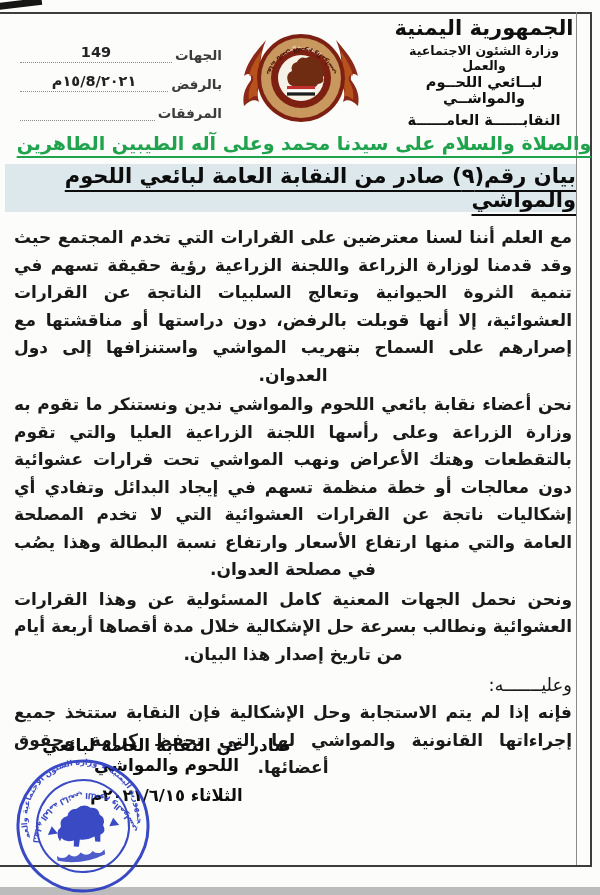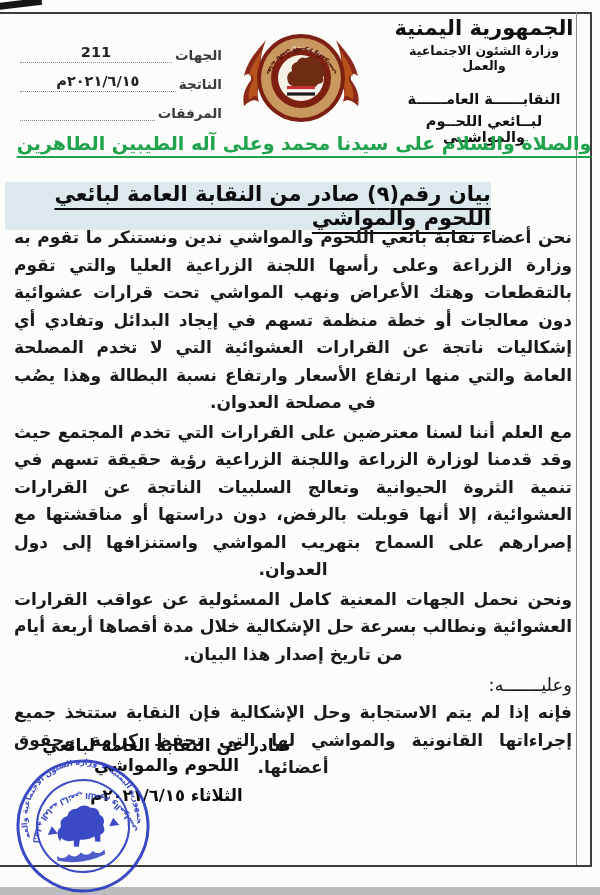--- a/index.html
+++ b/index.html
@@ -9,35 +9,35 @@
     font-family:"DejaVu Sans",sans-serif;color:#191919;
   }
   .corner-mark{position:absolute;top:1px;left:-12px;width:54px;height:7px;background:#161616;transform:rotate(-7deg);z-index:3;}
   .frame{position:absolute;top:12px;left:-8px;width:600px;height:855px;box-sizing:border-box;border:2px solid #3d3d3d;}
   .inner-right-line{position:absolute;top:12px;left:576px;width:1px;height:853px;background:#8a8a8a;}
   .bottom-strip{position:absolute;bottom:0;left:0;width:100%;height:8px;background:#bcbcbc;}
 
   
   .org-block{position:absolute;top:16px;right:22px;width:188px;text-align:center;color:#101010;}
   .org-country{font-size:21px;font-weight:bold;letter-spacing:-1px;margin-bottom:3px;}
-  .org-ministry{font-size:12.5px;font-weight:bold;margin-bottom:18px;}
+  .org-ministry{font-size:12.5px;font-weight:bold;margin-bottom:1px;}
   .org-union{font-size:14.5px;font-weight:bold;margin-bottom:6px;}
   .bismillah{position:absolute;top:15px;left:218px;width:150px;text-align:center;font-size:12.5px;font-weight:bold;color:#1d1d1d;}
   .emblem{position:absolute;top:26px;left:235px;width:132px;height:100px;}
 
   .ref-block{position:absolute;top:42px;right:378px;left:20px;}
   .ref-row{display:flex;align-items:flex-end;margin-bottom:8px;}
   .ref-label{font-size:13.5px;font-weight:bold;color:#3c3c3c;margin-left:3px;white-space:nowrap;}
   .ref-line{flex:1;border-bottom:1.6px dotted #8d8d8d;text-align:center;font-size:14.5px;font-weight:bold;color:#222;min-height:20px;line-height:20px;}
 
   
   .salutation{position:absolute;top:132px;left:8px;right:0;text-align:center;
     font-size:19px;font-weight:bold;color:#1fa34d;
     text-decoration:underline;text-decoration-thickness:2px;text-underline-offset:6px;}
-  .title-band{position:absolute;top:182px;left:5px;width:486px;height:48px;background:#dce8eb;
+  .title-band{position:absolute;top:164px;left:5px;width:571px;height:48px;background:#dce8eb;
     display:flex;align-items:flex-start;justify-content:center;}
   .title-text{font-size:21px;font-weight:bold;color:#0c0c0c;
     text-decoration:underline;text-decoration-thickness:2px;text-underline-offset:7px;}
 
   
   .body-col{position:absolute;top:224px;right:28px;left:14px;}
   .para{margin:0 0 2px 0;font-size:17px;font-weight:bold;color:#1a1a1a;line-height:27.5px;
     text-align:justify;text-align-last:center;}
   .therefore{margin:3px 0 1px 0;font-size:18px;font-weight:normal;text-align:right;line-height:27px;}
   .closing{margin:5px 0 0 0;font-size:14.5px;font-weight:bold;text-align:center;padding-right:80px;color:#222;}
@@ -54,22 +54,22 @@
 
 <div class="sheet">
 
   <div class="corner-mark"></div>
   <div class="frame"></div>
   <div class="inner-right-line"></div>
 
   <div class="org-block">
     <div class="org-country">الجمهورية اليمنية</div>
     <div class="org-ministry">وزارة الشئون الاجتماعية والعمل</div>
+    <div class="org-union">لبــائعي اللحــوم والمواشــي</div>
     <div class="org-union">النقابــــــة العامــــــة</div>
-    <div class="org-union">لبــائعي اللحــوم والمواشــي</div>
   </div>
 
 
   <svg class="emblem" viewBox="0 0 130 100" aria-hidden="true">
     <defs>
       <path id="emb-top" d="M 40,56 A 26 26 0 1 1 90,56"></path>
       <path id="emb-bot" d="M 101,58 A 36 36 0 0 0 29,58"></path>
       <path id="flameL" d="M30,14 C20,26 12,34 8,50 C12,46 16,48 15,54 C9,62 6,70 8,80 C14,74 19,73 23,76 C20,66 22,60 28,56 C22,44 24,28 30,14 Z"></path>
       <path id="flameLi" d="M26,24 C20,33 15,40 13,50 C16,48 18,50 17,55 C13,61 12,68 13,74 C17,70 20,69 22,71 C20,63 22,58 26,55 C22,46 23,34 26,24 Z"></path>
     </defs>
@@ -95,41 +95,41 @@
       <rect x="51" y="66.4" width="28" height="3.2" fill="#1c1c1c"></rect>
     </g>
     <text font-size="6.4" font-weight="bold" fill="#4a1206" text-anchor="middle" font-family="DejaVu Sans, sans-serif">
       <textPath href="#emb-bot" startOffset="50%">نقابة بائعي اللحوم والمواشي</textPath>
     </text>
   </svg>
 
   <div class="ref-block">
     <div class="ref-row">
       <span class="ref-label">الجهات</span>
-      <span class="ref-line">211</span>
+      <span class="ref-line">149</span>
     </div>
     <div class="ref-row">
-      <span class="ref-label">الناتجة</span>
-      <span class="ref-line">٢٠٢١/٦/١٥م</span>
+      <span class="ref-label">بالرفض</span>
+      <span class="ref-line">٢٠٢١/8/١٥م</span>
     </div>
     <div class="ref-row">
       <span class="ref-label">المرفقات</span>
       <span class="ref-line"></span>
     </div>
   </div>
 
   <div class="salutation">والصلاة والسلام على سيدنا محمد وعلى آله الطيبين الطاهرين</div>
   <div class="title-band">
     <span class="title-text">بيان رقم(٩) صادر من النقابة العامة لبائعي اللحوم والمواشي</span>
   </div>
 
   <div class="body-col">
+    <p class="para">مع العلم أننا لسنا معترضين على القرارات التي تخدم المجتمع حيث وقد قدمنا لوزارة الزراعة واللجنة الزراعية رؤية حقيقة تسهم في تنمية الثروة الحيوانية وتعالج السلبيات الناتجة عن القرارات العشوائية، إلا أنها قوبلت بالرفض، دون دراستها أو مناقشتها مع إصرارهم على السماح بتهريب المواشي واستنزافها إلى دول العدوان.</p>
     <p class="para">نحن أعضاء نقابة بائعي اللحوم والمواشي ندين ونستنكر ما تقوم به وزارة الزراعة وعلى رأسها اللجنة الزراعية العليا والتي تقوم بالتقطعات وهتك الأعراض ونهب المواشي تحت قرارات عشوائية دون معالجات أو خطة منظمة تسهم في إيجاد البدائل وتفادي أي إشكاليات ناتجة عن القرارات العشوائية التي لا تخدم المصلحة العامة والتي منها ارتفاع الأسعار وارتفاع نسبة البطالة وهذا يصُب في مصلحة العدوان.</p>
-    <p class="para">مع العلم أننا لسنا معترضين على القرارات التي تخدم المجتمع حيث وقد قدمنا لوزارة الزراعة واللجنة الزراعية رؤية حقيقة تسهم في تنمية الثروة الحيوانية وتعالج السلبيات الناتجة عن القرارات العشوائية، إلا أنها قوبلت بالرفض، دون دراستها أو مناقشتها مع إصرارهم على السماح بتهريب المواشي واستنزافها إلى دول العدوان.</p>
-    <p class="para">ونحن نحمل الجهات المعنية كامل المسئولية عن عواقب القرارات العشوائية ونطالب بسرعة حل الإشكالية خلال مدة أقصاها أربعة أيام من تاريخ إصدار هذا البيان.</p>
+    <p class="para">ونحن نحمل الجهات المعنية كامل المسئولية عن وهذا القرارات العشوائية ونطالب بسرعة حل الإشكالية خلال مدة أقصاها أربعة أيام من تاريخ إصدار هذا البيان.</p>
     <p class="therefore">وعليـــــــه:</p>
     <p class="para">فإنه إذا لم يتم الاستجابة وحل الإشكالية فإن النقابة ستتخذ جميع إجراءاتها القانونية والمواشي لها التي تحفظ كرامة وحقوق أعضائها.</p>
   </div>
 
   <div class="sig-block">
     <div class="sig-issued">صادر عن النقابة العامة لبائعي اللحوم والمواشي</div>
     <div class="sig-date">الثلاثاء ٢٠٢١/٦/١٥م</div>
   </div>
 
   <svg class="stamp" viewBox="0 0 140 140" aria-hidden="true">

